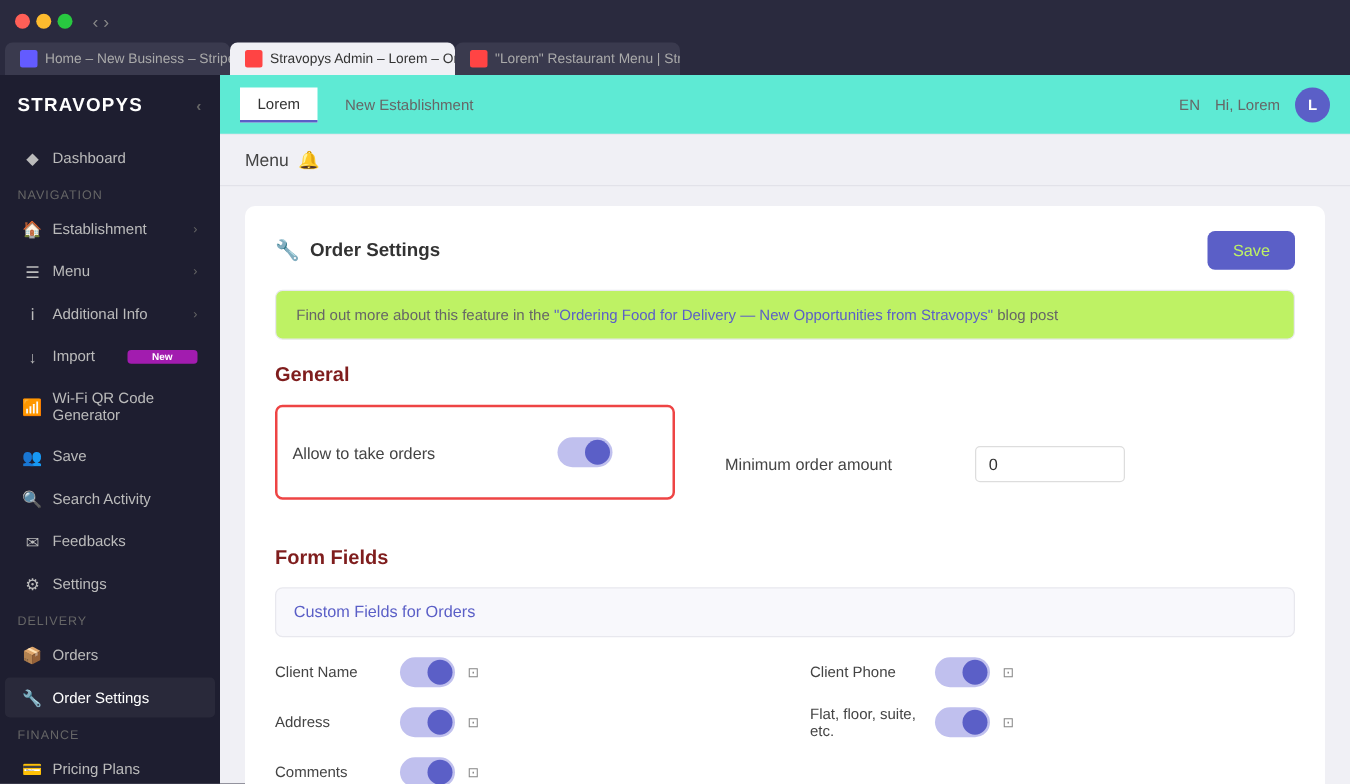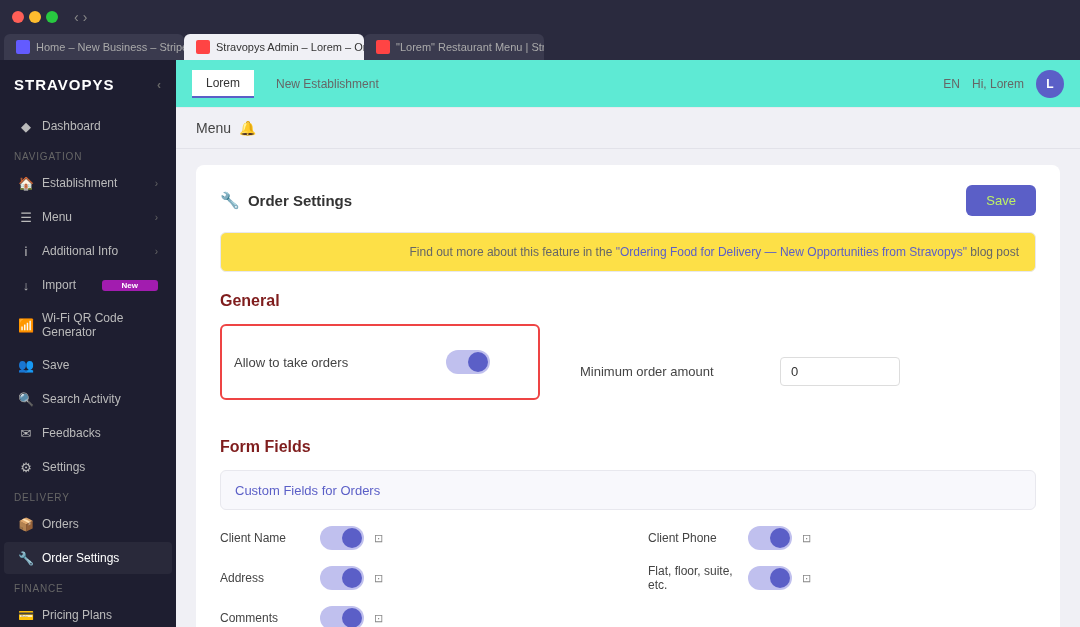--- a/index.html
+++ b/index.html
@@ -261,28 +261,28 @@
       border: none;
       border-radius: 6px;
       padding: 8px 20px;
       font-size: 13px;
       cursor: pointer;
       font-weight: 500;
     }
 
     
     .info-banner {
-      background: #fde047;
+      background: #bef264;
       border: 1px solid #e8e8ee;
       border-radius: 6px;
       padding: 12px 16px;
       margin-top: 16px;
       font-size: 12px;
       color: #666;
-      text-align: right;
+      text-align: left;
     }
     .info-banner a {
       color: #5b5fc7;
       text-decoration: none;
     }
 
     
     .section-title {
       font-size: 16px;
       font-weight: 600;

